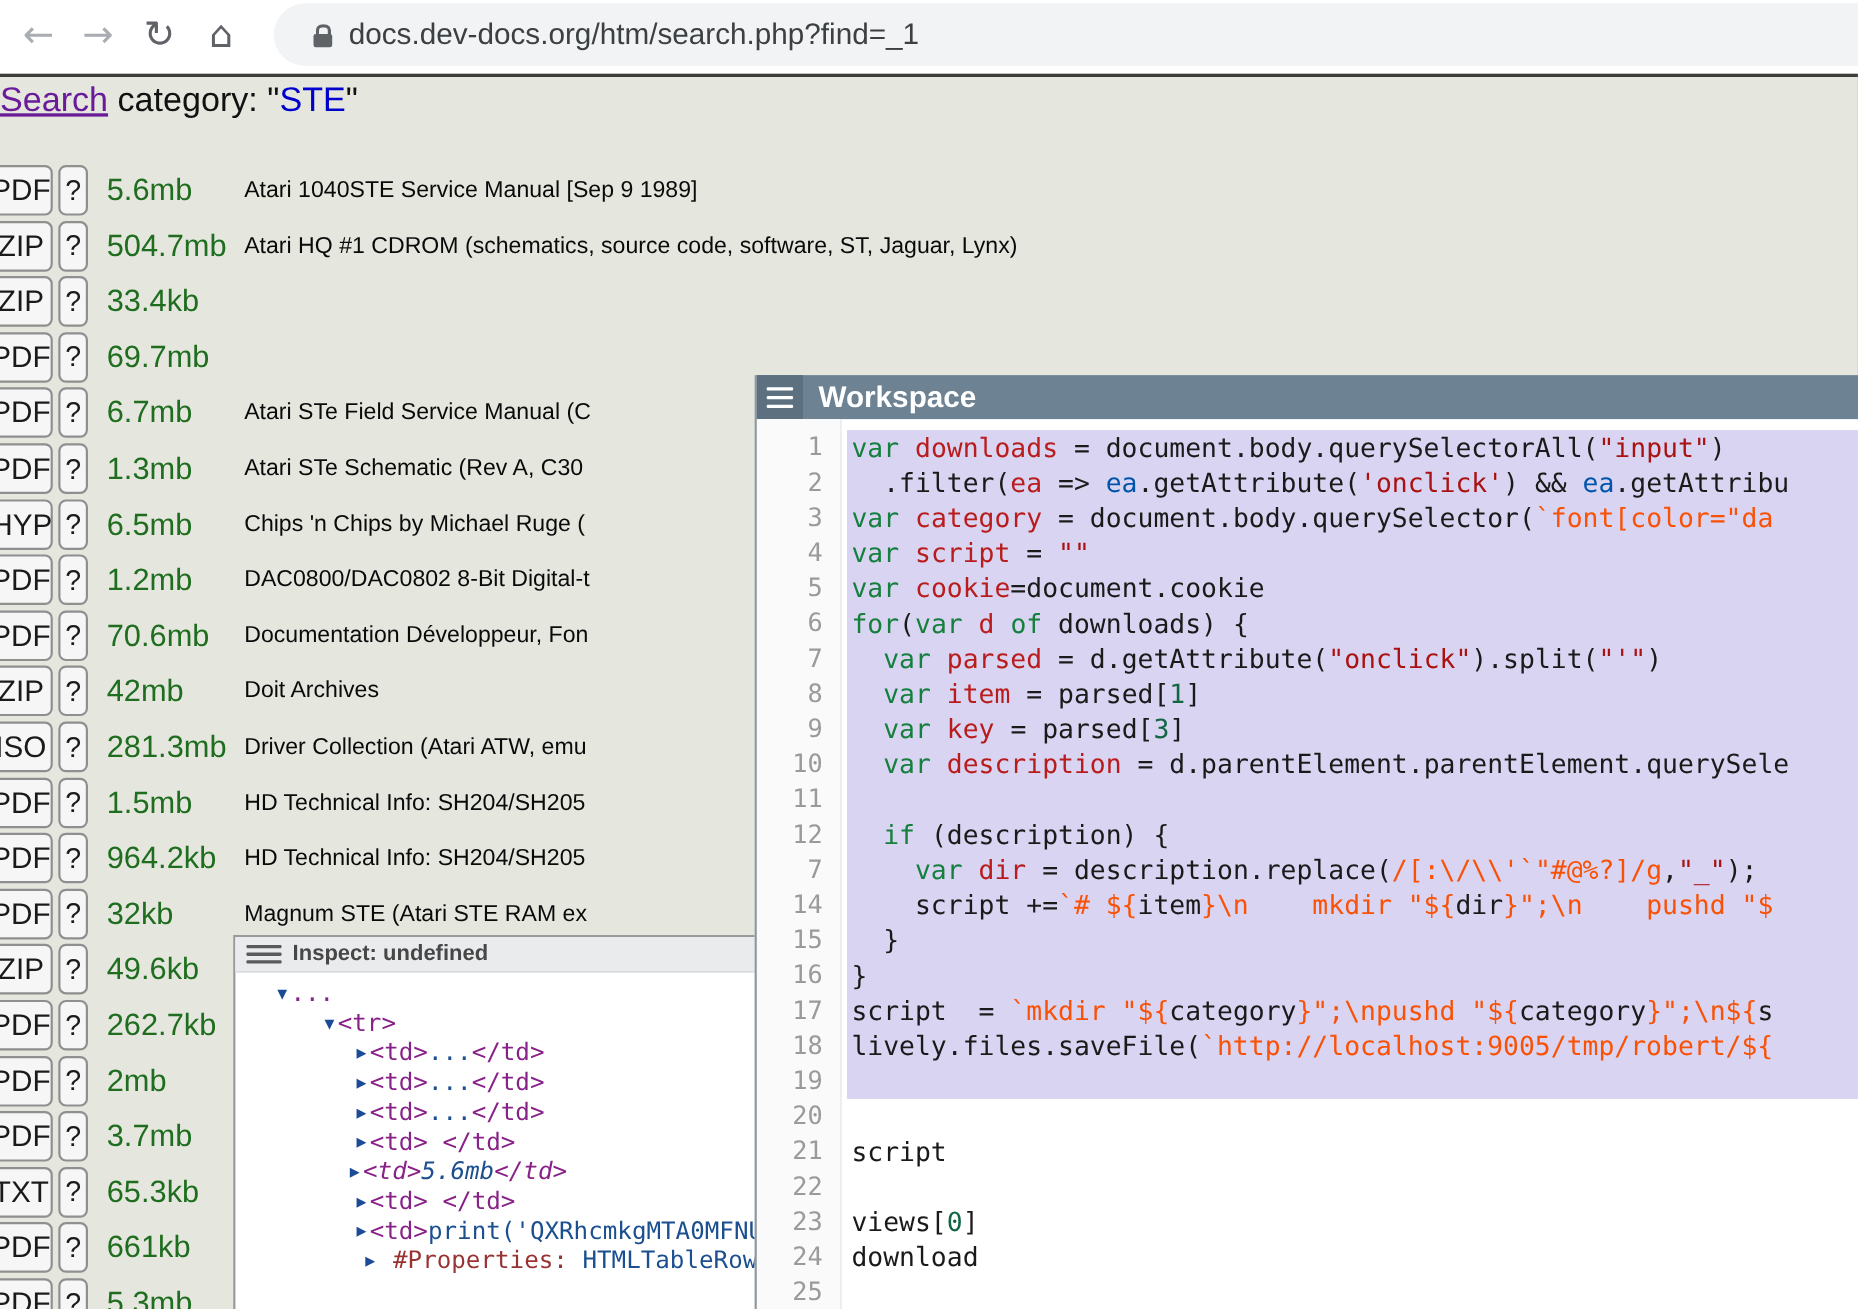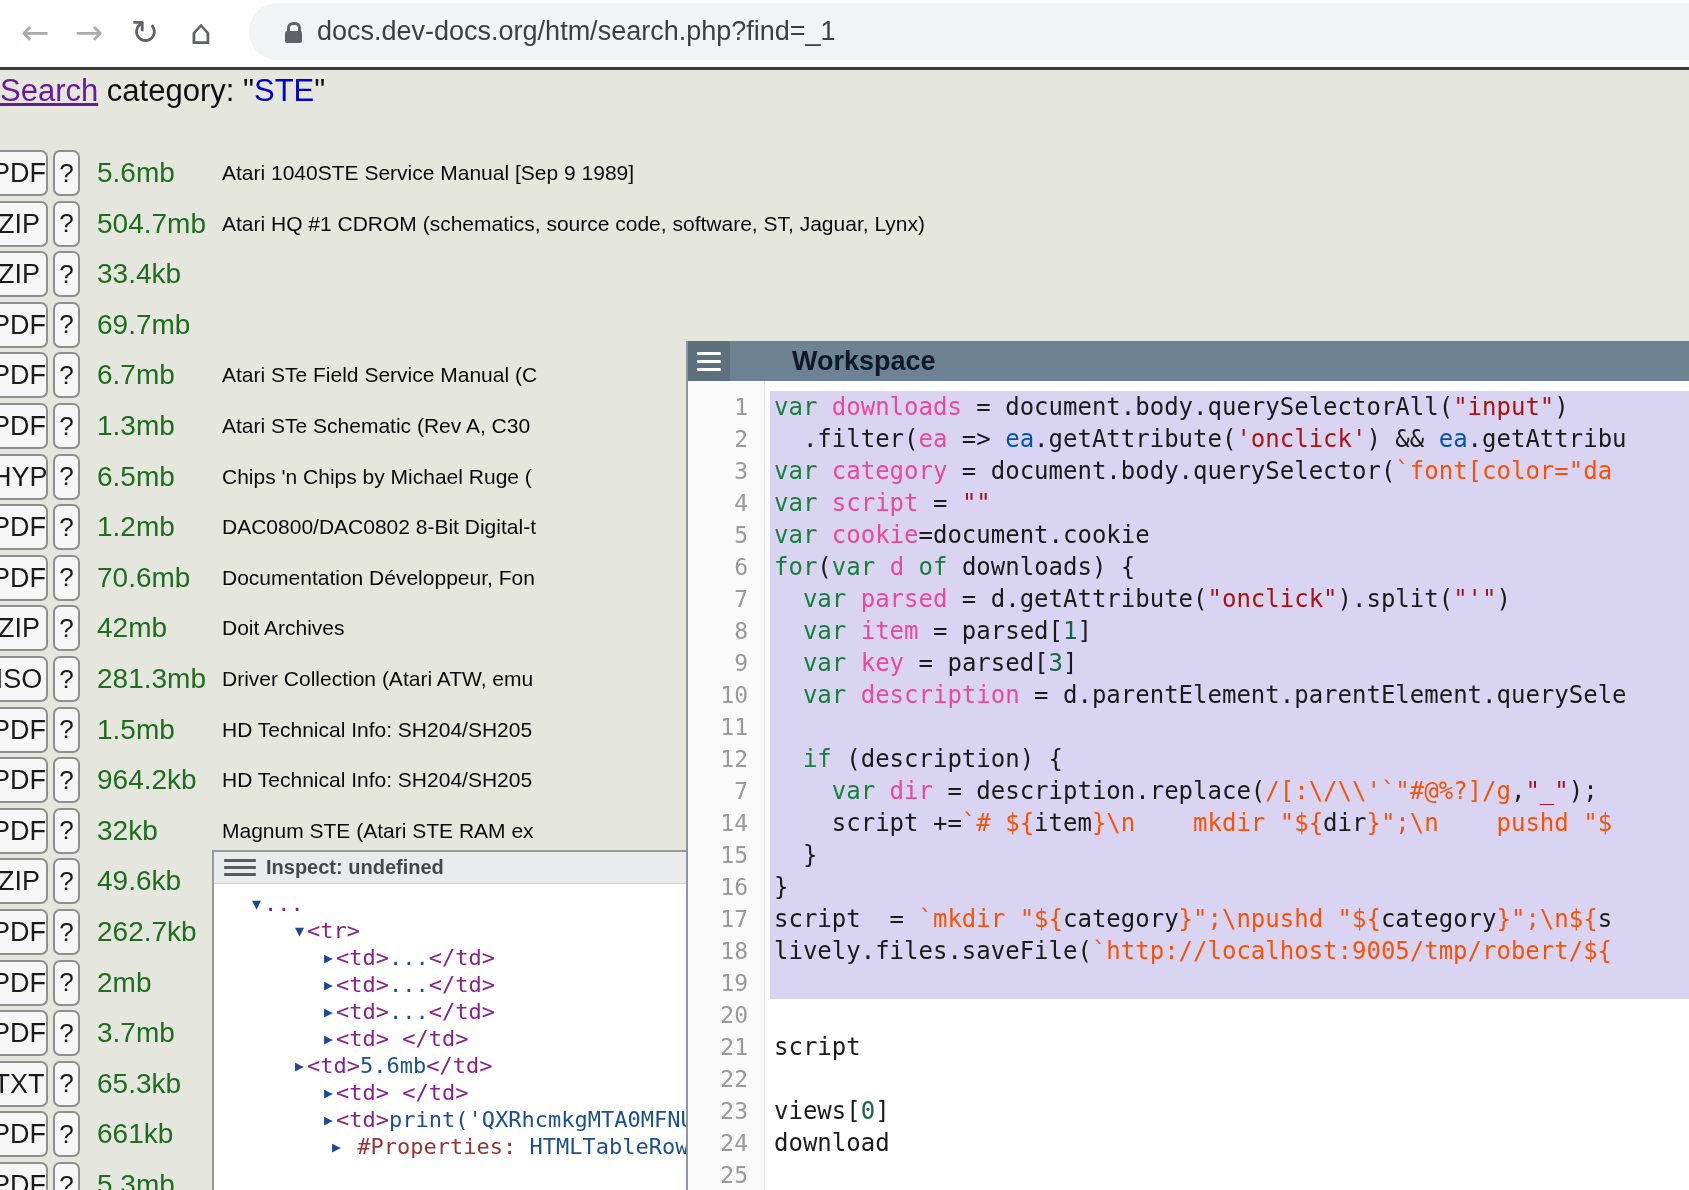--- a/index.html
+++ b/index.html
@@ -64,32 +64,32 @@
 
   
   #workspace{position:absolute;left:686px;top:341px;width:1020px;height:900px;background:#fff;
              border-left:2px solid #8d979e;box-sizing:border-box;z-index:20;}
   #workspace .tbar{position:absolute;left:0;top:0;right:0;height:40px;background:#6d8293;}
   #ws-hamb{position:absolute;left:0;top:0;width:42px;height:40px;background:#5d7080;cursor:pointer;}
   #ws-hamb i{position:relative;display:block;width:24px;height:3px;background:#fff;
              margin:0 auto;margin-bottom:5px;}
   #ws-hamb i:first-child{margin-top:11px;}
   #workspace .ttl{position:absolute;left:56px;top:0;height:40px;line-height:40px;font-size:27px;
-                  font-weight:bold;color:#0f172a;white-space:nowrap;margin-left:48px;}
+                  font-weight:bold;color:#ffffff;white-space:nowrap;}
   #ws-body{position:absolute;left:0;top:40px;right:0;bottom:0;overflow:hidden;}
   #gutter{position:absolute;left:0;top:0;width:76px;bottom:0;background:#fafafa;
           border-right:1px solid #e3e3e3;}
   #selection{position:absolute;left:82px;top:10px;right:0;height:608px;background:#d9d4f1;}
   #code-lines{position:absolute;left:0;top:10px;right:0;font-family:"DejaVu Sans Mono",monospace;
               font-size:24px;}
   .cl{position:relative;height:32px;line-height:32px;white-space:pre;}
   .ln{position:absolute;left:0;top:0;width:60px;text-align:right;font-size:23px;color:#9a9a9a;}
   .ct{position:absolute;left:86px;top:0;color:#1a1a1a;}
   .tk-k{color:#15803d;}
-  .tk-d{color:#ec4899;}
+  .tk-d{color:#b91c1c;}
   .tk-v2{color:#0055aa;}
   .tk-s{color:#aa1111;}
   .tk-s2{color:#f95207;}
   .tk-n{color:#116644;}
   .tk-p{color:#1a1a1a;}
 </style>
 </head>
 <body>
 
 <div id="screen">
@@ -248,21 +248,21 @@
         </span>
       <span class="ttl">Inspect: undefined</span>
     </div>
     <div id="itree">
         <div class="trow" style="padding-left: 38px;"><span class="tri">▼</span><span class="in-tag">...</span></div>
         <div class="trow" style="padding-left: 81px;"><span class="tri">▼</span><span class="in-tag">&lt;tr&gt;</span></div>
         <div class="trow" style="padding-left: 110px;"><span class="tri">▶</span><span class="in-tag">&lt;td&gt;</span><span class="in-nav">...</span><span class="in-tag">&lt;/td&gt;</span></div>
         <div class="trow" style="padding-left: 110px;"><span class="tri">▶</span><span class="in-tag">&lt;td&gt;</span><span class="in-nav">...</span><span class="in-tag">&lt;/td&gt;</span></div>
         <div class="trow" style="padding-left: 110px;"><span class="tri">▶</span><span class="in-tag">&lt;td&gt;</span><span class="in-nav">...</span><span class="in-tag">&lt;/td&gt;</span></div>
         <div class="trow" style="padding-left: 110px;"><span class="tri">▶</span><span class="in-tag">&lt;td&gt;</span><span class="in-pl"> </span><span class="in-tag">&lt;/td&gt;</span></div>
-        <div class="trow" style="padding-left: 81px;"><span class="tri">▶</span><span class="in-tag">&lt;td&gt;</span><span class="in-nav">5.6mb</span><span class="in-tag">&lt;/td&gt;</span></div>
+        <div class="trow" style="padding-left: 104px; font-style: italic;"><span class="tri">▶</span><span class="in-tag">&lt;td&gt;</span><span class="in-nav">5.6mb</span><span class="in-tag">&lt;/td&gt;</span></div>
         <div class="trow" style="padding-left: 110px;"><span class="tri">▶</span><span class="in-tag">&lt;td&gt;</span><span class="in-pl"> </span><span class="in-tag">&lt;/td&gt;</span></div>
         <div class="trow" style="padding-left: 110px;"><span class="tri">▶</span><span class="in-tag">&lt;td&gt;</span><span class="in-nav">print('QXRhcmkgMTA0MFNU</span></div>
         <div class="trow" style="padding-left: 118px;"><span class="tri">▶</span><span class="in-pl"> </span><span class="in-prop">#Properties:</span><span class="in-pl"> </span><span class="in-nav">HTMLTableRowE</span></div>
       </div>
   </div>
 
   <div id="workspace">
     <div class="tbar">
       <span id="ws-hamb" class="hamb">
           <i></i>

